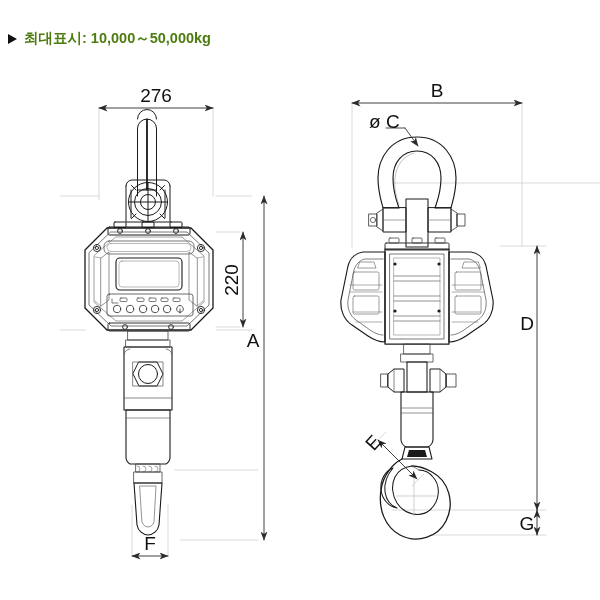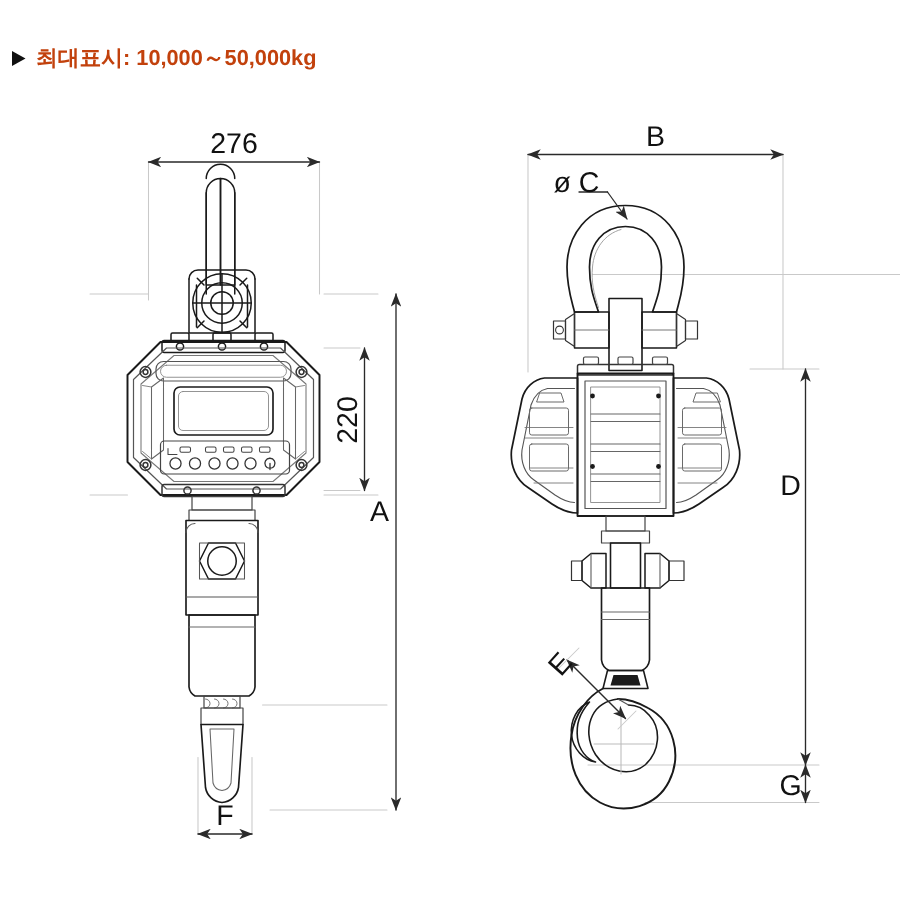--- a/index.html
+++ b/index.html
@@ -24,21 +24,21 @@
   .hdr {
     position: absolute;
     left: 8px;
     top: 29px;
     display: flex;
     align-items: center;
     gap: 7px;
     font-size: 14.5px;
     font-weight: bold;
     letter-spacing: 0px;
-    color: #c2410c;
+    color: #4d7c0f;
     white-space: nowrap;
   }
   .hdr .tri {
     width: 0; height: 0;
     border-left: 9px solid #111;
     border-top: 5.5px solid transparent;
     border-bottom: 5.5px solid transparent;
     display: inline-block;
   }
   svg { display: block; }

